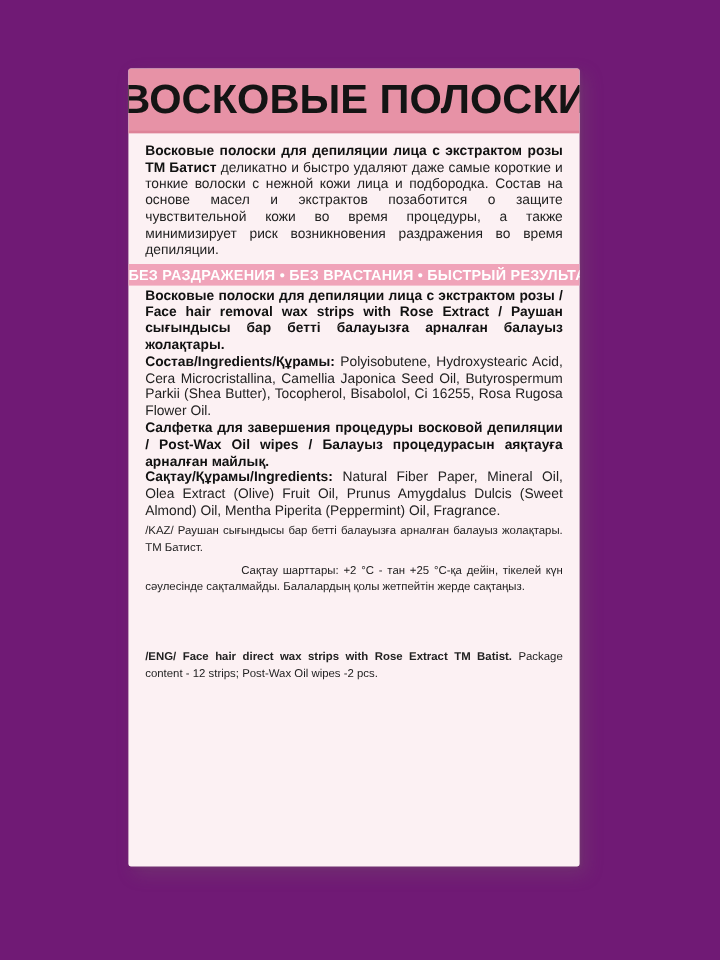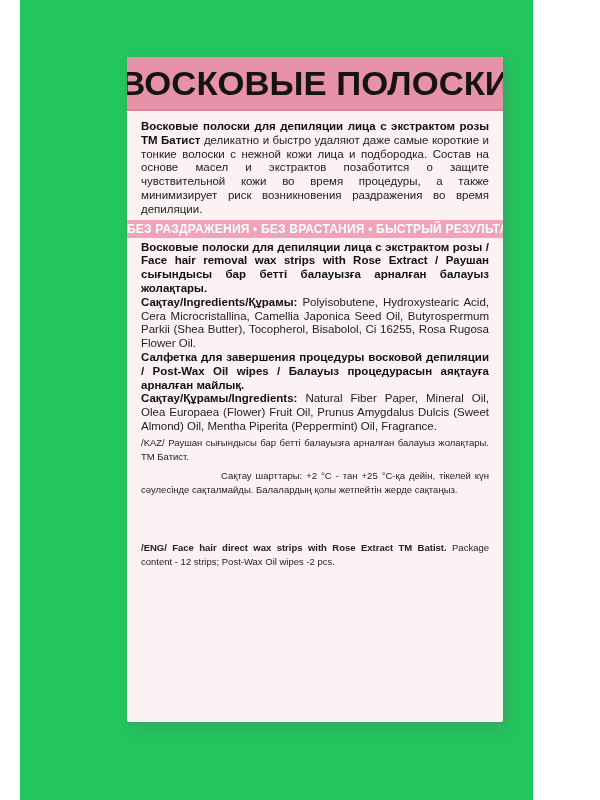--- a/index.html
+++ b/index.html
@@ -6,25 +6,24 @@
     margin: 0;
     padding: 0;
     width: 600px;
     height: 800px;
     background: #ffffff;
     font-family: "Liberation Sans", sans-serif;
     -webkit-font-smoothing: antialiased;
   }
   .stage {
     position: relative;
-    width: 513px;
+    width: 600px;
     height: 800px;
-    background: #22c55e;
+    background: #701a75;
     overflow: hidden;
-    margin-left: 20px;
   }
   .package {
     position: absolute;
     left: 107px;
     top: 57px;
     width: 376px;
     height: 665px;
     background: #fcf1f3;
     box-shadow: 5px 6px 14px rgba(120,100,105,0.28), 1px 1px 3px rgba(120,100,105,0.18);
     border-radius: 2px;
@@ -107,25 +106,25 @@
     <div class="body">
 
       <p class="para intro"><b>Восковые полоски для депиляции лица с экстрактом розы ТМ Батист</b><span> деликатно и быстро удаляют даже самые короткие и тонкие волоски с нежной кожи лица и подбородка. Состав на основе масел и экстрактов позаботится о защите чувствительной кожи во время процедуры, а также минимизирует риск возникновения раздражения во время депиляции.</span></p>
 
       <div class="ribbon">
         <span>БЕЗ РАЗДРАЖЕНИЯ • БЕЗ ВРАСТАНИЯ • БЫСТРЫЙ РЕЗУЛЬТАТ</span>
       </div>
 
       <p class="para strips-name"><b>Восковые полоски для депиляции лица с экстрактом розы / Face hair removal wax strips with Rose Extract / Раушан сығындысы бар бетті балауызға арналған балауыз жолақтары.</b></p>
 
-      <p class="para"><b>Сақтау/Ingredients/Құрамы:</b><span> Polyisobutene, Hydroxystearic Acid, Cera Microcristallina, Camellia Japonica Seed Oil, Butyrospermum Parkii (Shea Butter), Tocopherol, Bisabolol, Ci 16255, Rosa Rugosa Flower Oil.</span></p>
+      <p class="para"><b>Состав/Ingredients/Құрамы:</b><span> Polyisobutene, Hydroxystearic Acid, Cera Microcristallina, Camellia Japonica Seed Oil, Butyrospermum Parkii (Shea Butter), Tocopherol, Bisabolol, Ci 16255, Rosa Rugosa Flower Oil.</span></p>
 
       <p class="para"><b>Салфетка для завершения процедуры восковой депиляции / Post-Wax Oil wipes / Балауыз процедурасын аяқтауға арналған майлық.</b></p>
 
-      <p class="para"><b>Сақтау/Құрамы/Ingredients:</b><span> Natural Fiber Paper, Mineral Oil, Olea Europaea (Flower) Fruit Oil, Prunus Amygdalus Dulcis (Sweet Almond) Oil, Mentha Piperita (Peppermint) Oil, Fragrance.</span></p>
+      <p class="para"><b>Сақтау/Құрамы/Ingredients:</b><span> Natural Fiber Paper, Mineral Oil, Olea Extract (Olive) Fruit Oil, Prunus Amygdalus Dulcis (Sweet Almond) Oil, Mentha Piperita (Peppermint) Oil, Fragrance.</span></p>
 
 
       <p class="small kaz-line">/KAZ/ Раушан сығындысы бар бетті балауызға арналған балауыз жолақтары. ТМ Батист.</p>
 
       <p class="small storage-kz">Сақтау шарттары: +2 °С - тан +25 °С-қа дейін, тікелей күн сәулесінде сақталмайды. Балалардың қолы жетпейтін жерде сақтаңыз.</p>
 
       <p class="small eng-line"><b>/ENG/ Face hair direct wax strips with Rose Extract TM Batist.</b><span> Package content - 12 strips; Post-Wax Oil wipes -2 pcs.</span></p>
 
 
       <div class="footer">

